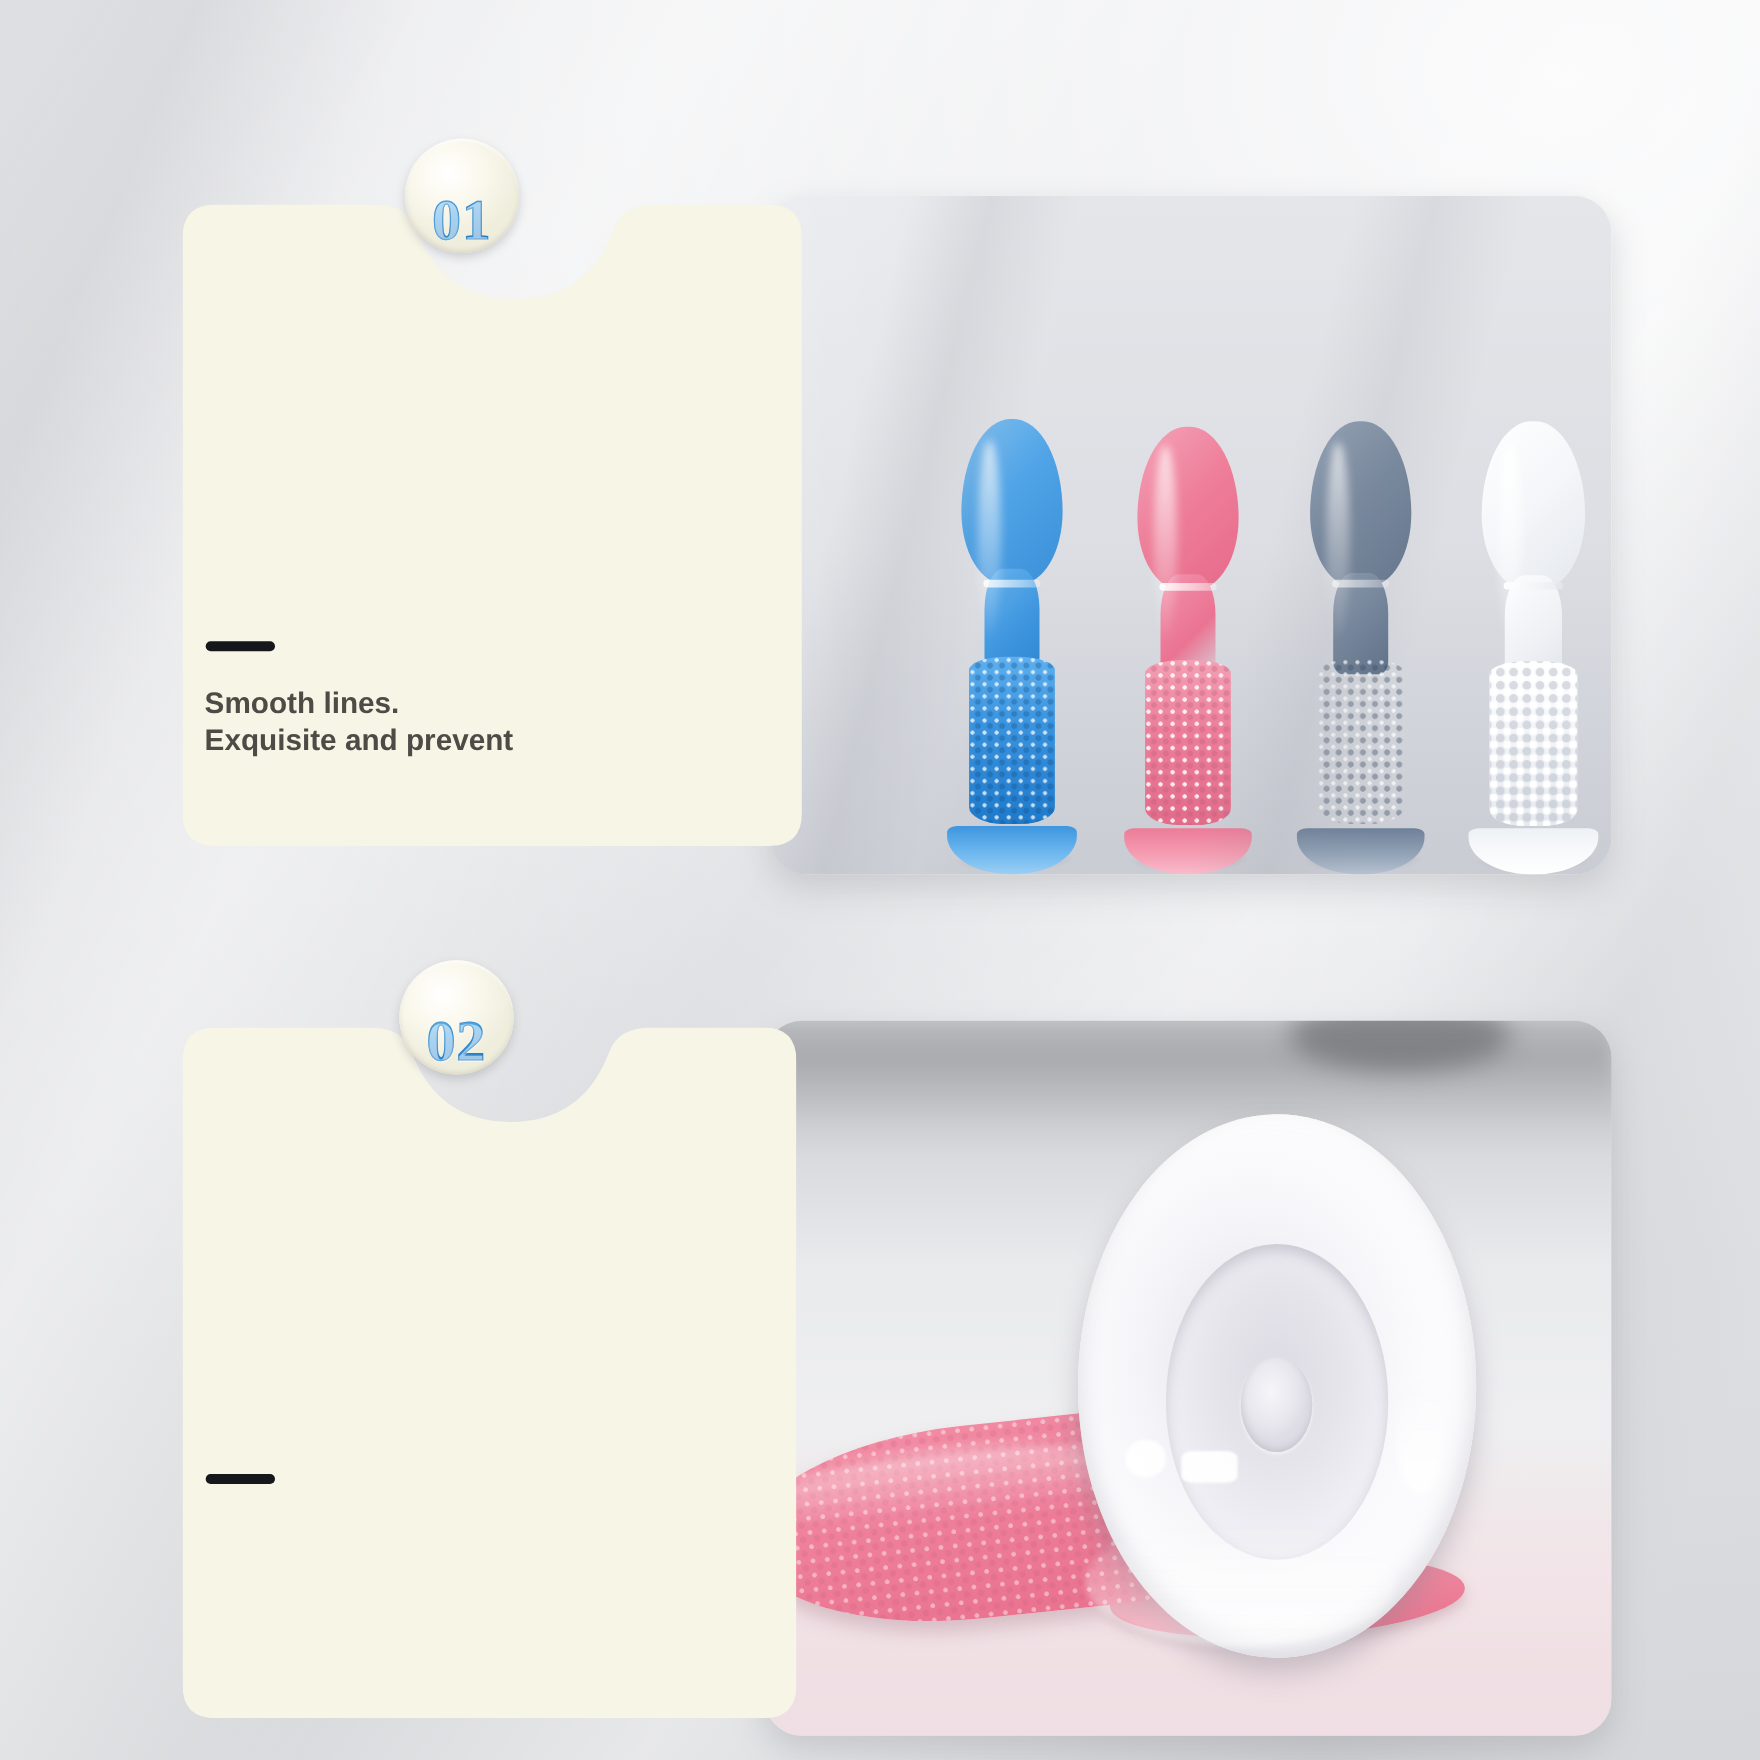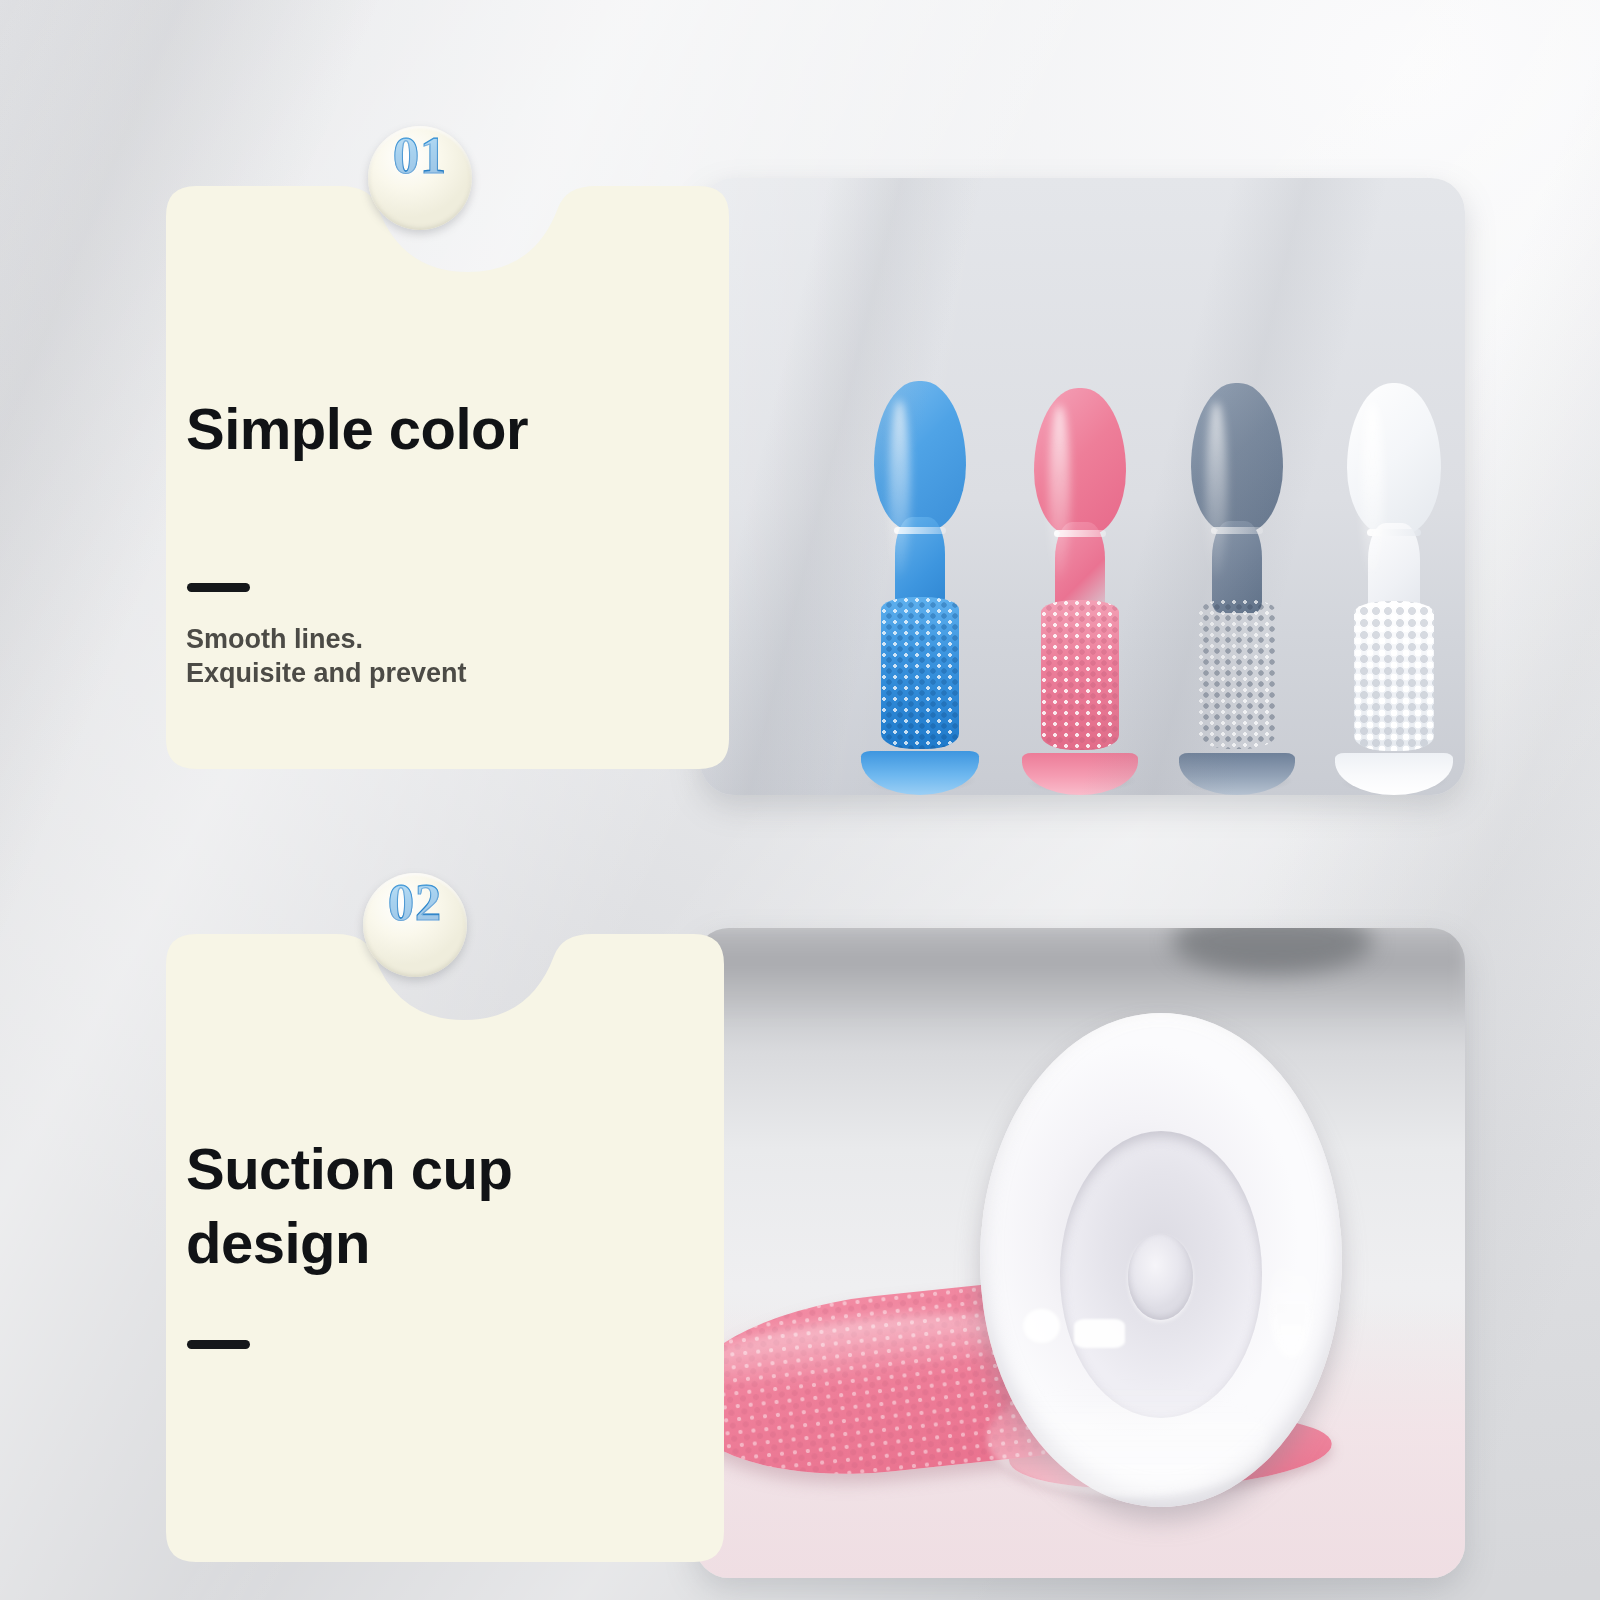--- a/index.html
+++ b/index.html
@@ -62,21 +62,21 @@
   
   .badge {
     position:absolute;
     border-radius:50%;
     background:
       radial-gradient(62% 58% at 38% 30%, #FFFFFF 0%, #FAF8EC 52%, #EFEDDC 100%);
     box-shadow:
       0 4px 9px rgba(120,122,130,0.30),
       inset 0 -2px 4px rgba(190,188,172,0.45),
       inset 0 2px 3px rgba(255,255,255,0.95);
-    display:flex; align-items:flex-start; justify-content:center;
+    display:flex; align-items:flex-end; justify-content:center;
   }
   .badge-num {
     font-family:"Liberation Serif", serif;
     font-weight:700;
     background:linear-gradient(168deg, #7FC6EE 0%, #3E9BDC 42%, #1D74BE 100%);
     -webkit-background-clip:text; background-clip:text;
     color:transparent;
     -webkit-text-stroke:1.1px rgba(30,116,190,0.40);
     letter-spacing:1px;
     text-shadow:0 1px 0 rgba(255,255,255,0.55);
@@ -378,21 +378,20 @@
     <div class="text-card" style="left:130px; top:180px; width:605px; height:595px;
                 clip-path: path('M 36 36 Q 36 6 66 6 L 210 6 Q 240 6 248 28 Q 272 92 338 92 Q 404 92 428 28 Q 436 6 466 6 L 569 6 Q 599 6 599 36 L 599 559 Q 599 589 569 589 L 66 589 Q 36 589 36 559 Z');">
       <div class="text-card-inner"></div>
     </div>
 
     <div class="badge" style="left:368px; top:126px; width:104px; height:104px;">
       <span class="badge-num" style="font-size:52px;">01</span>
     </div>
 
     <div class="headline" style="left:186px; top:392px; font-size:58px; line-height:74px;">
-      <div>Simple color</div>
     </div>
 
     <div class="rule" style="left:187px; top:583px; width:63px; height:9px;"></div>
 
     <div class="subtext" style="left:186px; top:622px; font-size:27px; line-height:34px;">
       <div>Smooth lines.</div>
       <div>Exquisite and prevent</div>
     </div>
   </div>
 
@@ -429,24 +428,20 @@
 
     <div class="text-card" style="left:130px; top:928px; width:600px; height:640px;
                 clip-path: path('M 36 36 Q 36 6 66 6 L 206 6 Q 236 6 244 28 Q 268 92 334 92 Q 400 92 424 28 Q 432 6 462 6 L 564 6 Q 594 6 594 36 L 594 604 Q 594 634 564 634 L 66 634 Q 36 634 36 604 Z');">
       <div class="text-card-inner"></div>
     </div>
 
     <div class="badge" style="left:363px; top:873px; width:104px; height:104px;">
       <span class="badge-num" style="font-size:52px;">02</span>
     </div>
 
-    <div class="headline" style="left:186px; top:1132px; font-size:58px; line-height:74px;">
-      <div>Suction cup</div>
-      <div>design</div>
-    </div>
 
     <div class="rule" style="left:187px; top:1340px; width:63px; height:9px;"></div>
 
     <div class="subtext" style="left:186px; top:1378px; font-size:27px; line-height:34px;">
     </div>
   </div>
 
 </div>
 
 </body></html>

